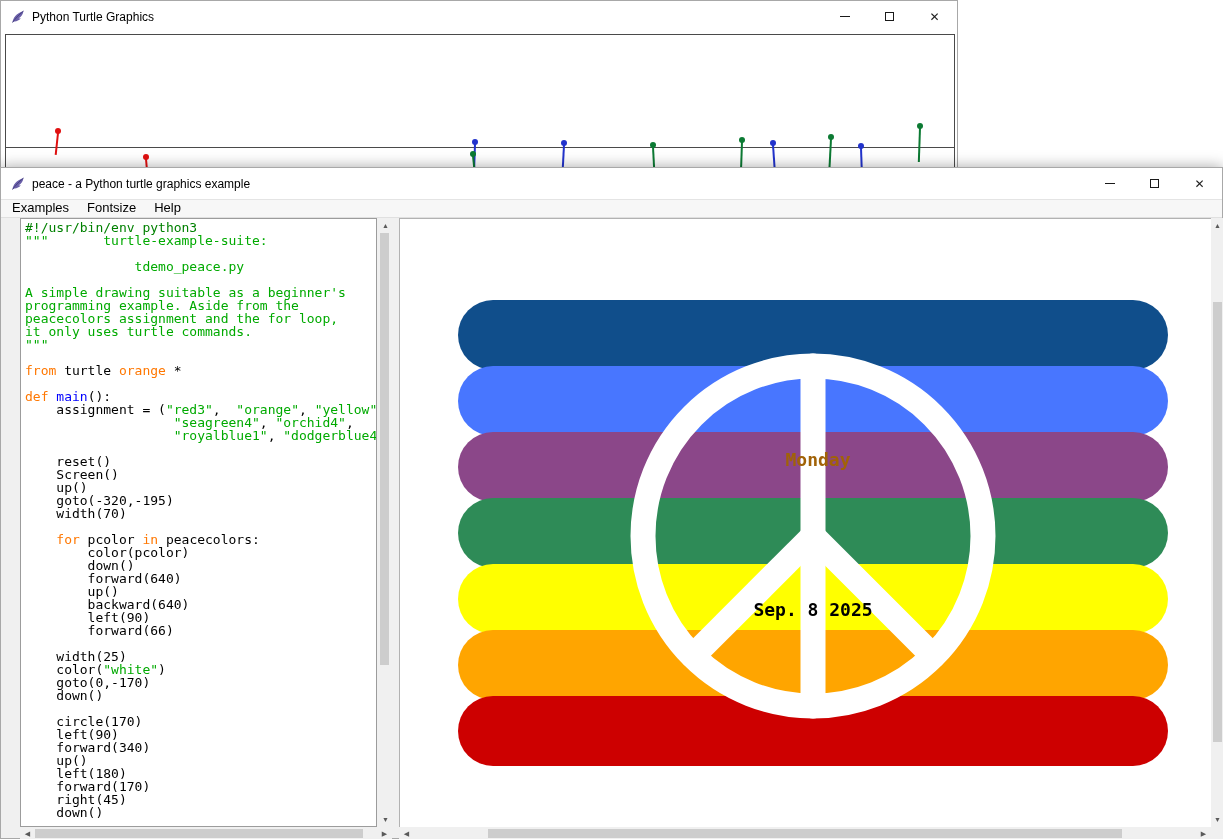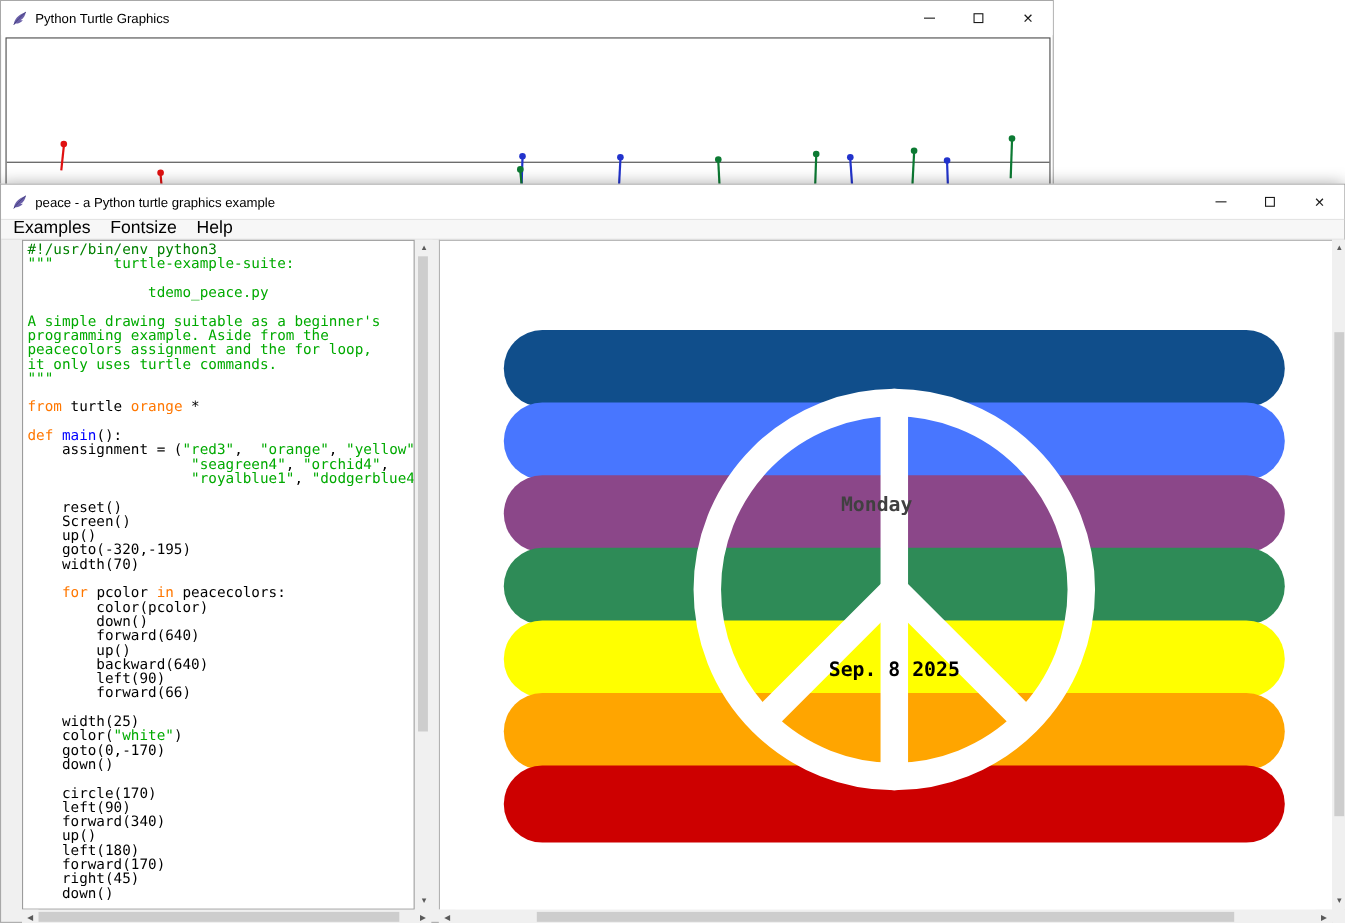--- a/index.html
+++ b/index.html
@@ -25,21 +25,21 @@
   .baseline { position:absolute; height:1px; background:#4a4a4a; }
   .pin-dot { position:absolute; border-radius:50%; width:6px; height:6px; }
   .pin-stem { position:absolute; width:2px; transform-origin:top center; }
 
   
   #front-window { left:0; top:167px; width:1223px; height:672px; z-index:2;
                   background:#f0f0f0; box-shadow:0 0 14px rgba(0,0,0,.35); }
   .menubar { position:absolute; left:0; top:31px; width:100%; height:19px; background:#f7f7f7;
              border-top:1px solid #e4e4e4; border-bottom:1px solid #e0e0e0;
              display:flex; align-items:center; padding-left:2px; }
-  .menu-item { font-size:16px; color:#000; padding:0 9px; height:19px; line-height:18px; }
+  .menu-item { font-size:13px; color:#000; padding:0 9px; height:19px; line-height:18px; }
 
   
   .code-pane { position:absolute; left:19px; top:50px; width:357px; height:609px;
                background:#fff; border:1px solid #9c9c9c; overflow:hidden;
                font-family:"DejaVu Sans Mono","Liberation Mono",monospace;
                font-size:13px; line-height:13px; padding:2px 0 0 4px; }
   .code-line { height:13px; white-space:pre; }
   .tok-c { color:var(--comment); }
   .tok-s { color:var(--string); }
   .tok-k { color:var(--keyword);text-align:right; }
@@ -237,21 +237,21 @@
         </div>
       <svg class="peace-svg" width="812" height="609" viewBox="0 0 812 609">
         <g id="peace-group" stroke="#ffffff" stroke-width="25" stroke-linecap="round" fill="none">
           <circle cx="413" cy="317" r="170"></circle>
           <line x1="413" y1="147" x2="413" y2="487"></line>
           <line x1="413" y1="317" x2="293" y2="437"></line>
           <line x1="413" y1="317" x2="533" y2="437"></line>
         </g>
       </svg>
       <div id="labels-layer">
-          <div class="canvas-label" style="left: 397px; top: 240px; color: #404040;">Monday</div>
+          <div class="canvas-label" style="left: 418px; top: 240px; color: #a16207;">Monday</div>
           <div class="canvas-label" style="left: 413px; top: 390px; color: rgb(0, 0, 0);">Sep. 8 2025</div>
         </div>
     </div>
 
     <div class="scrollbar v canvas-vscroll">
       <div class="sb-btn" style="top:0">
           <span>▲</span>
         </div>
       <div class="sb-thumb" style="top:84px; height:440px;"></div>
       <div class="sb-btn b2">

